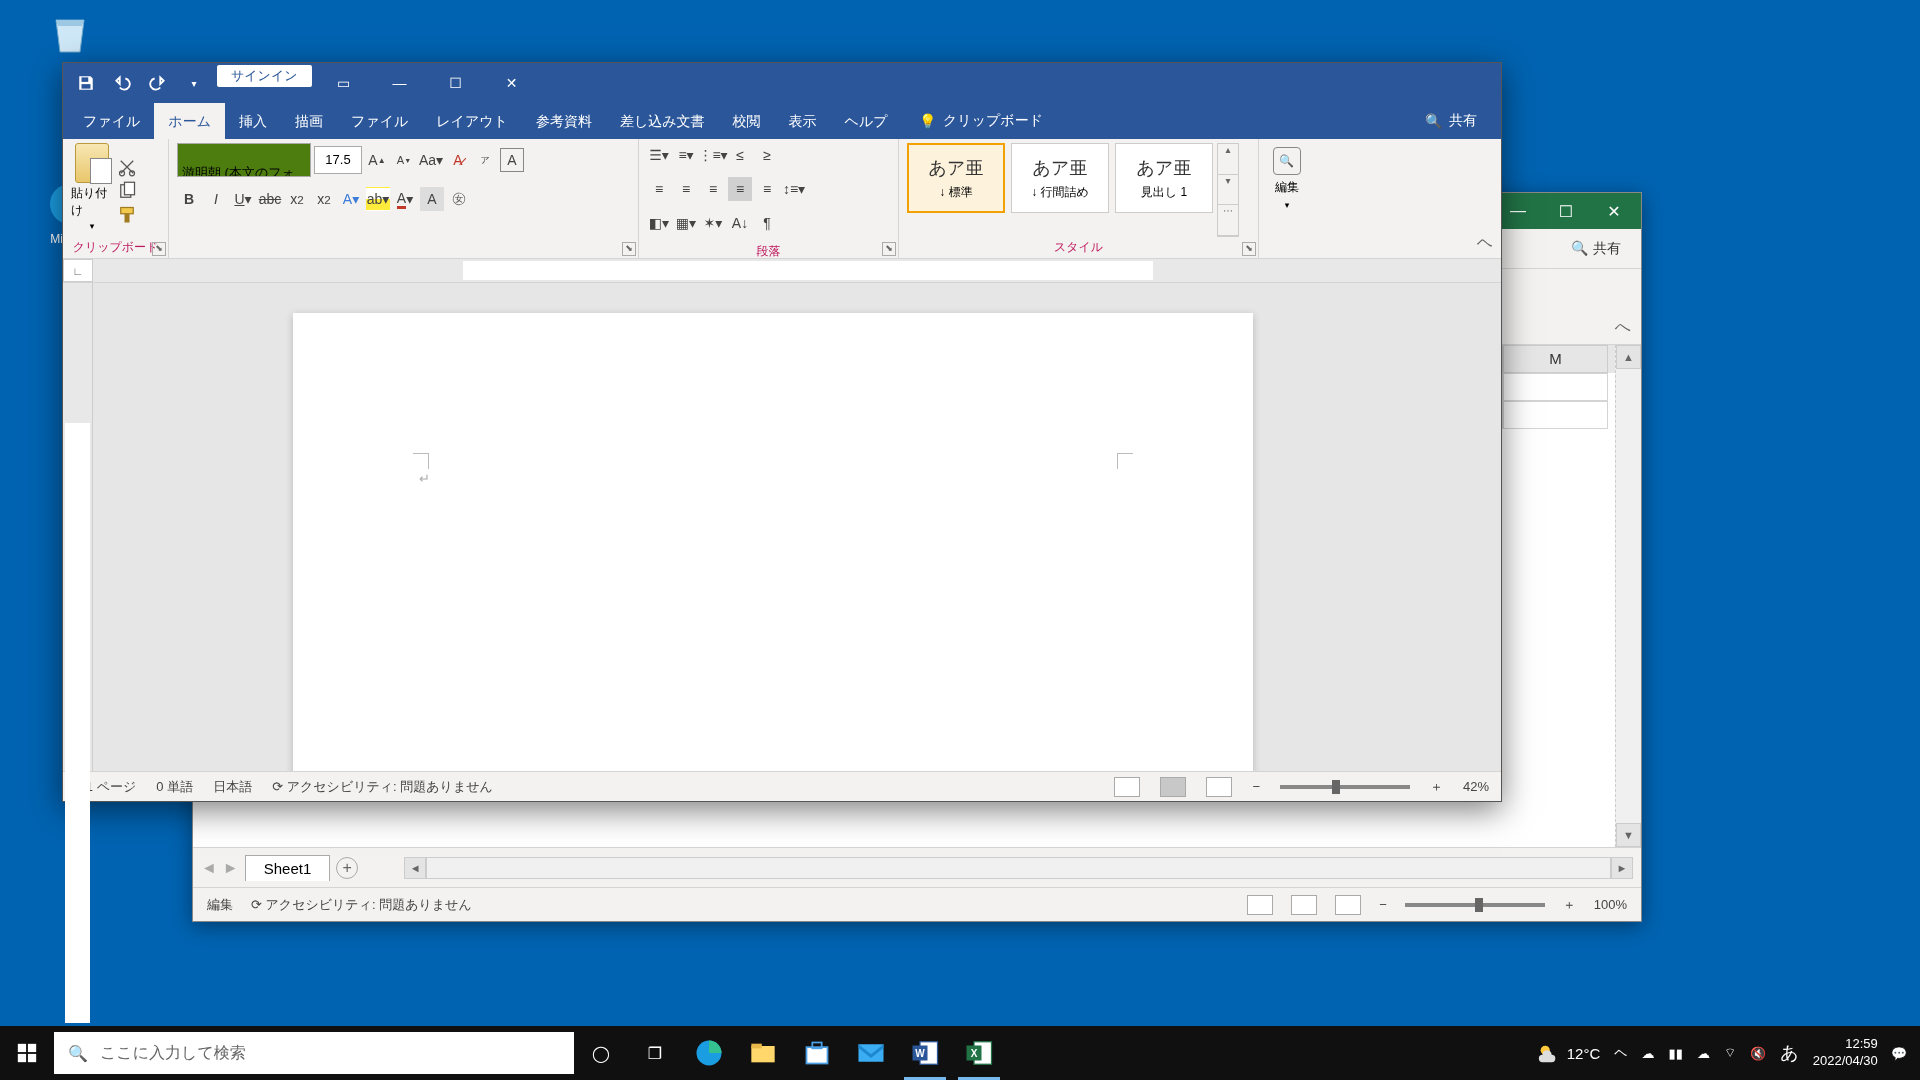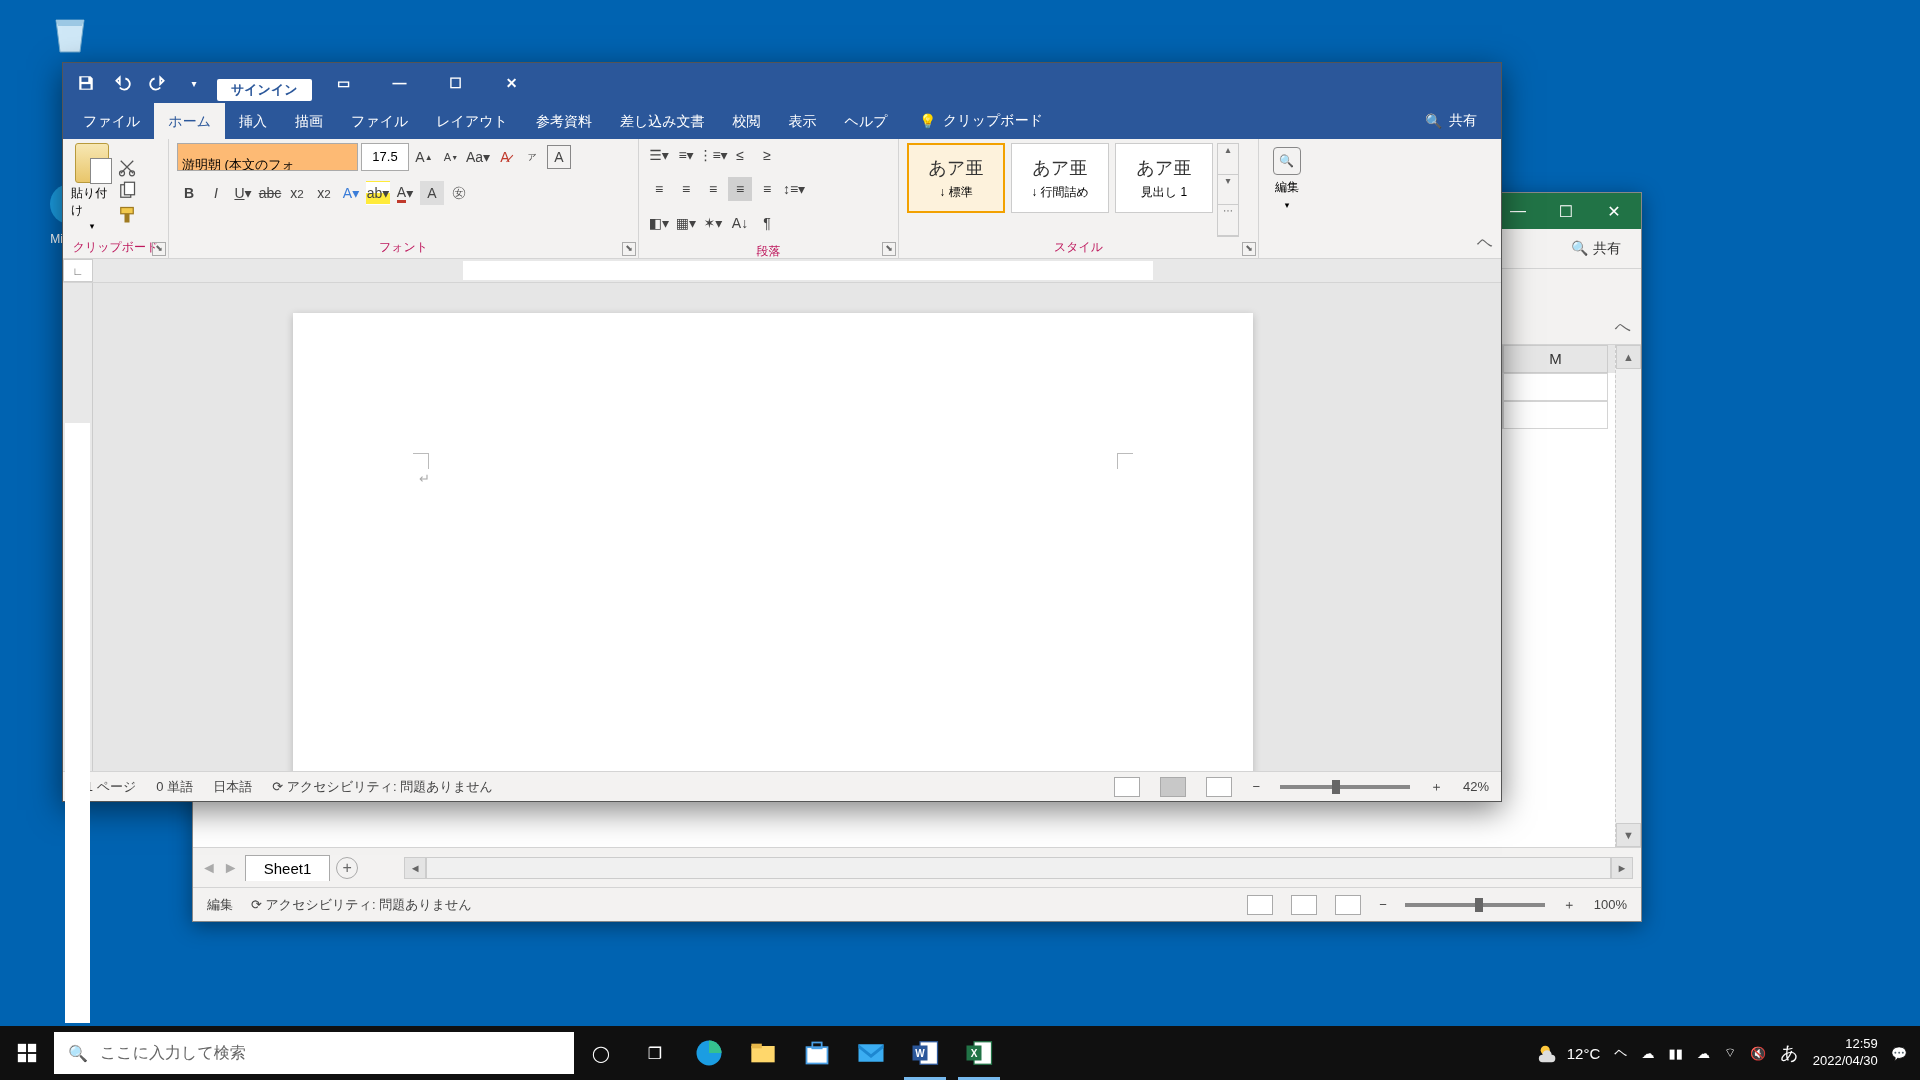--- a/index.html
+++ b/index.html
@@ -39,41 +39,41 @@
 .viewbtn{width:26px;height:20px;border:1px solid #aaa; background:#fff;}
 .zoom-slider{width:140px;height:4px;background:#888;position:relative;}
 .zoom-slider::after{content:'';position:absolute;width:8px;height:14px;background:#666;top:-5px;left:50%;}
 
 
 .word-win { position:absolute; left:62px; top:62px; width:1440px; height:740px; background:#fff; border:1px solid #555; box-shadow:0 8px 30px rgba(0,0,0,.5); }
 .word-titlebar { height:40px; background:#2b579a; display:flex; align-items:center; color:#fff; font-size:14px; }
 .qat { display:flex; gap:18px; padding:0 14px; align-items:center; }
 .qat-icon{width:18px;height:18px;color:#fff;display:flex;align-items:center;justify-content:center;}
 .word-title { flex:1; text-align:center; font-size:16px; }
-.tb-right { display:flex; align-items:flex-end; gap:8px; padding-right:6px;font-weight:bold; }
+.tb-right { display:flex; align-items:flex-start; gap:8px; padding-right:6px; }
 .signin { background:#fff; color:#2b579a; padding:2px 14px; font-size:13px; border-radius:2px;}
 .winctrl { width:48px; height:36px; display:flex; align-items:center; justify-content:center; color:#fff; font-size:14px;}
 .word-tabs { height:36px; background:#2b579a; display:flex; align-items:center; padding:0 6px; }
 .word-tab { padding:0 14px; height:36px; line-height:36px; color:#fff; font-size:14px; }
 .word-tab.active { background:#f3f2f1; color:#2b579a; }
 .tell-me { display:flex; align-items:center; gap:6px; color:#fff; margin-left:18px; font-size:14px;}
 .share { margin-left:auto; display:flex; align-items:center; gap:6px; color:#fff; padding-right:18px; font-size:14px;}
 .word-ribbon { height:120px; background:#f3f2f1; border-bottom:1px solid #d4d4d4; display:flex; position:relative;}
 .rib-group { border-right:1px solid #d4d4d4; padding:4px 8px 2px; display:flex; flex-direction:column; position:relative;}
 .rib-group .body{flex:1; display:flex; gap:4px;}
 .rib-group .lbl{font-size:12px; color:#be185d; text-align:center; padding-top:2px; position:relative;}
 .rib-group .launcher{position:absolute; right:2px; bottom:2px; width:14px;height:14px;border:1px solid #aaa; font-size:9px; line-height:11px; text-align:center; color:#666;}
 .paste-big{width:42px;display:flex;flex-direction:column;align-items:center;gap:2px;}
 .paste-big .ic{width:34px;height:40px;background:linear-gradient(#f7e7b3,#e9c66b);border:1px solid #b89a3c;border-radius:3px;position:relative;}
 .paste-big .ic::after{content:'';position:absolute;width:20px;height:24px;background:#fff;border:1px solid #888;right:-4px;bottom:-2px;}
 .paste-big span{font-size:12px;}
 .mini-col{display:flex;flex-direction:column;gap:6px;justify-content:center;}
 .mini-ic{width:20px;height:18px;}
 .font-row{display:flex;gap:3px;align-items:center;margin-bottom:6px;}
-.font-name{width:181px;height:28px;border:1px solid #aaa;background:#fdba74;font-size:13px;padding:8px 4px;line-height:26px;overflow:hidden;white-space:nowrap;}
+.font-name{width:134px;height:28px;border:1px solid #aaa;background:#4d7c0f;font-size:13px;padding:16px 4px;line-height:26px;overflow:hidden;white-space:nowrap;}
 .font-size{width:48px;height:28px;border:1px solid #aaa;background:#fff;font-size:13px;text-align:center;line-height:26px;}
 .fbtn{width:24px;height:24px;display:flex;align-items:center;justify-content:center;font-size:14px;color:#444;border:1px solid transparent;} 
 .style-row{display:flex;gap:6px;}
 .style-box{width:98px;height:70px;border:1px solid #ccc;background:#fff;display:flex;flex-direction:column;align-items:center;justify-content:center;gap:4px;font-size:12px;}
 .style-box.sel{border:2px solid #f2a100;background:#fdf2dc;}
 .style-sample{font-size:18px;color:#333;}
 .style-drop{width:22px;display:flex;flex-direction:column;border:1px solid #ccc;}
 .style-drop div{flex:1;text-align:center;font-size:10px;color:#666;border-bottom:1px solid #ccc;}
 .edit-box{width:40px;display:flex;flex-direction:column;align-items:center;gap:4px;font-size:12px;padding-top:4px;}
 .edit-box .mag{width:28px;height:28px;border:1px solid #888;border-radius:4px;display:flex;align-items:center;justify-content:center;}
@@ -325,21 +325,20 @@
             </div>
           <div class="fbtn">x<sub>2</sub></div>
           <div class="fbtn">x<sup>2</sup></div>
           <div class="fbtn" style="color:#3b7dd8">A▾</div>
           <div class="fbtn" style="background:linear-gradient(#fff 50%,#ffeb3b 50%)">ab▾</div>
           <div class="fbtn"><span style="border-bottom:3px solid #c0392b">A</span>▾</div>
           <div class="fbtn" style="background:#ddd">A</div>
           <div class="fbtn">㊛</div>
         </div>
       </div>
-      <div class="lbl">フォント</div>
       <div class="launcher">⬊</div>
     </div>
 
     <div class="rib-group" style="width:260px">
       <div class="body" style="flex-direction:column">
         <div class="font-row">
           <div class="fbtn">☰▾</div>
           <div class="fbtn">≡▾</div>
           <div class="fbtn">⋮≡▾</div>
           <div class="fbtn">≤</div>

